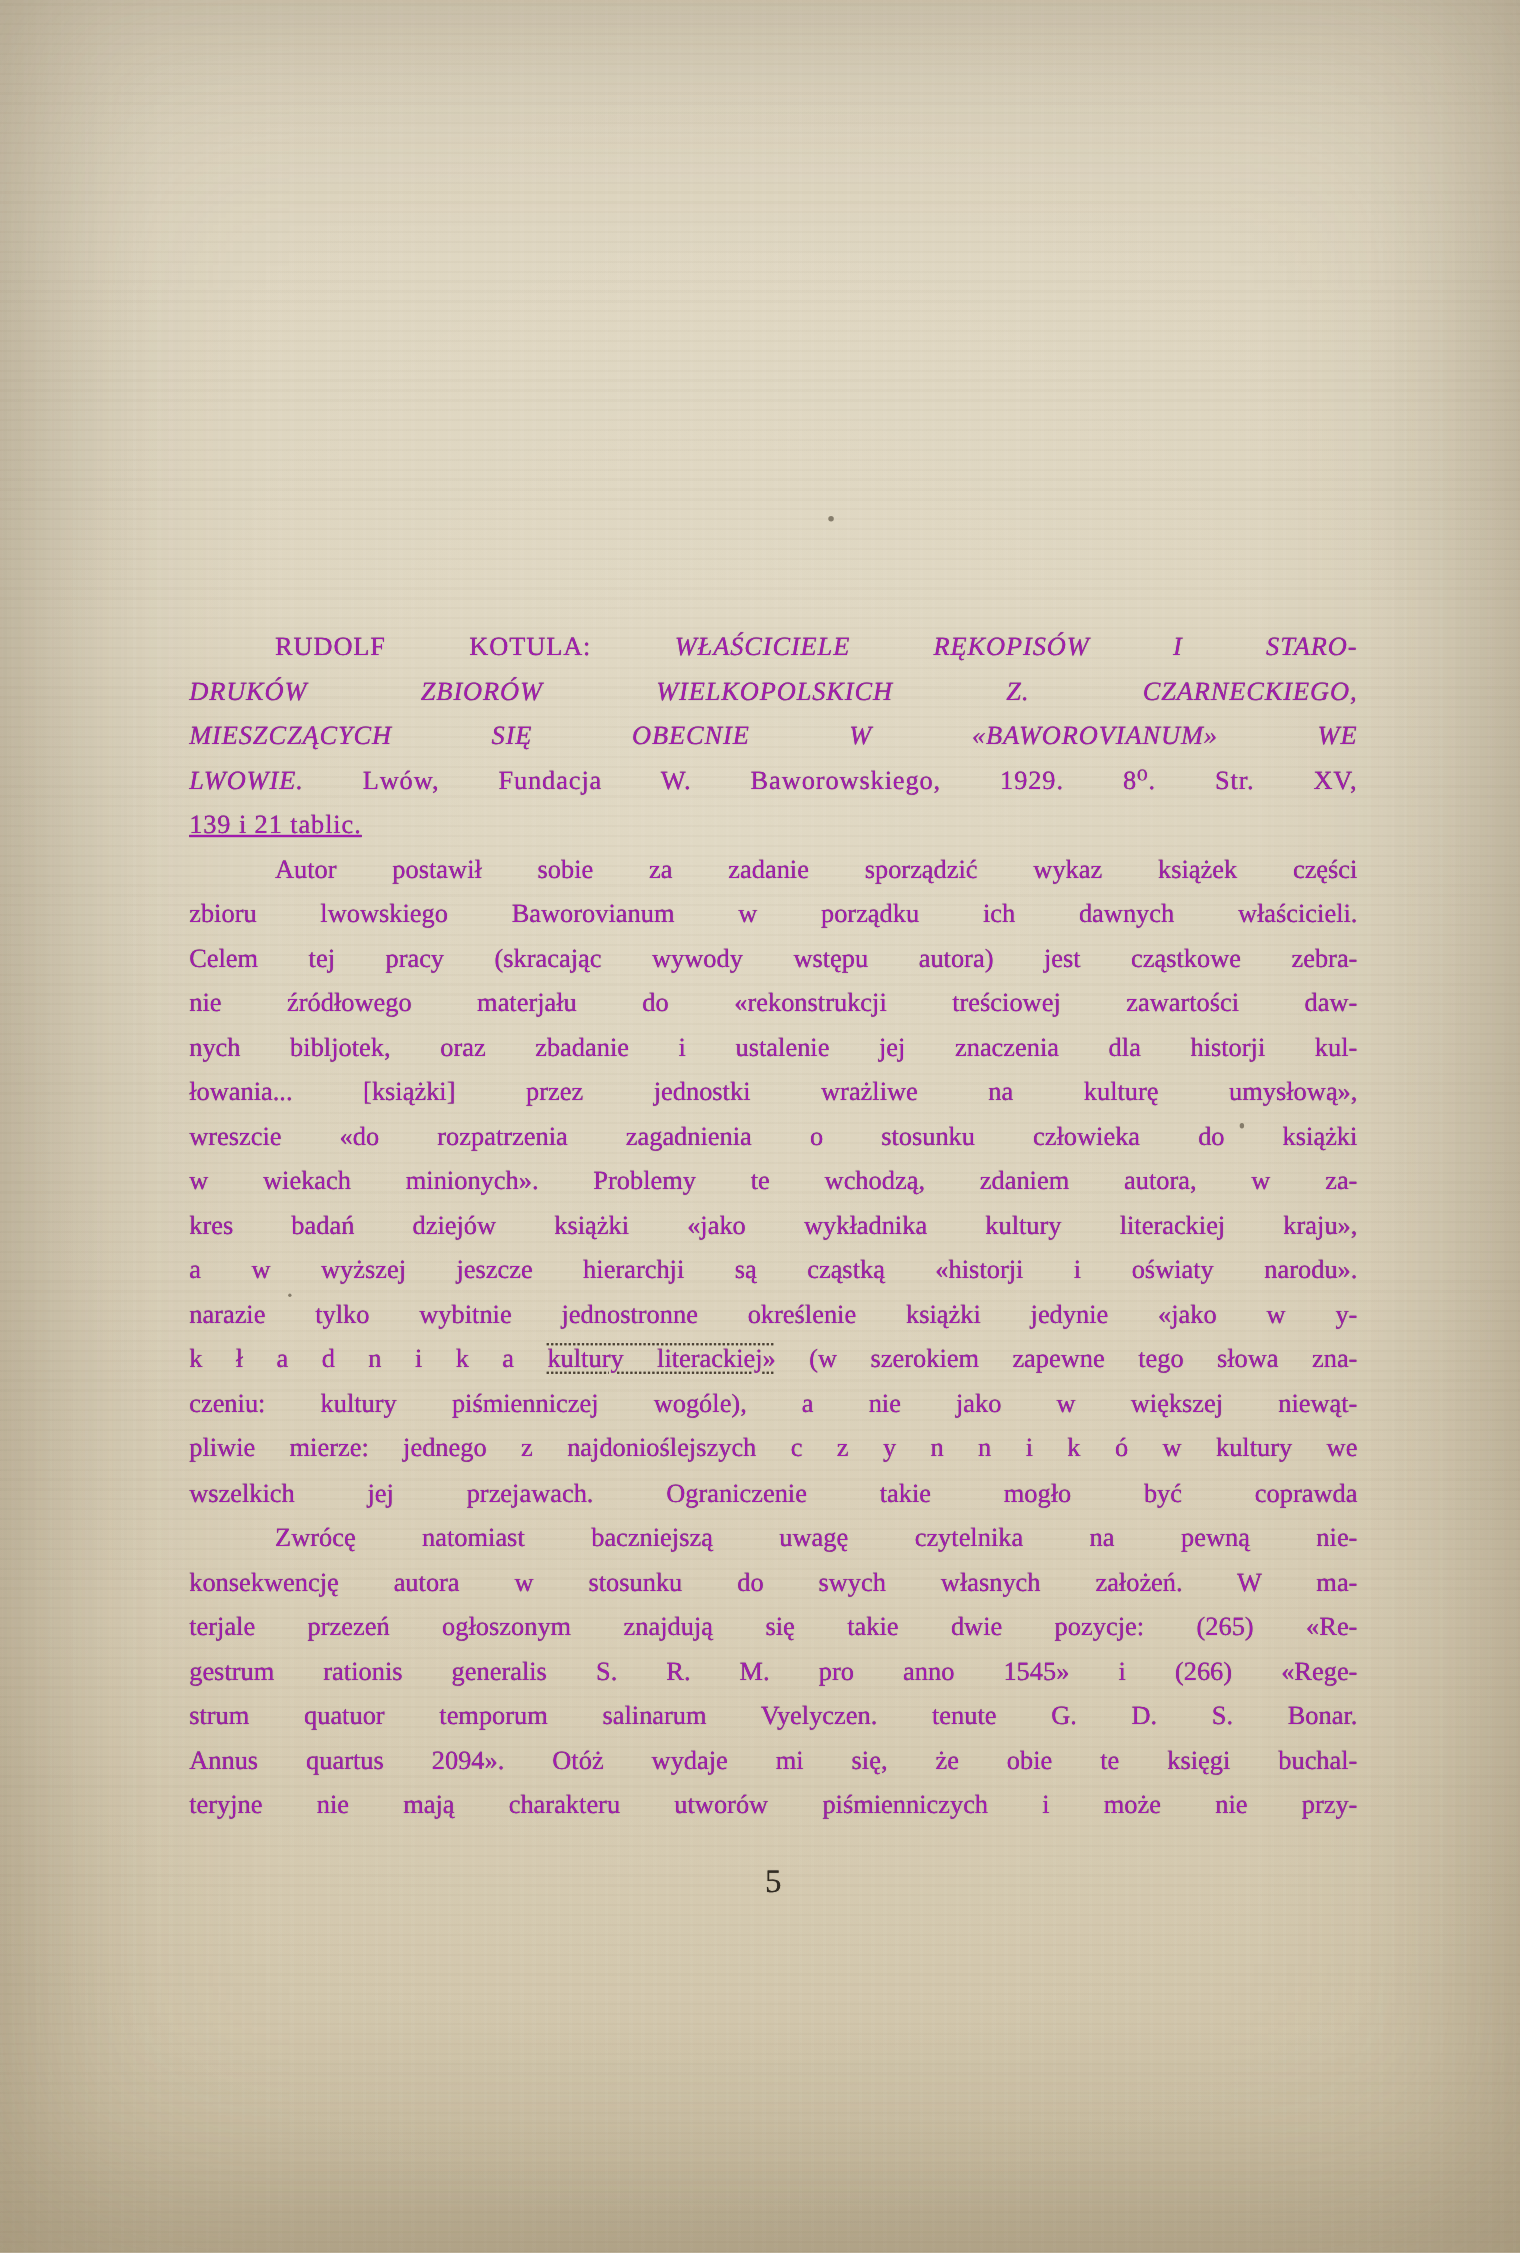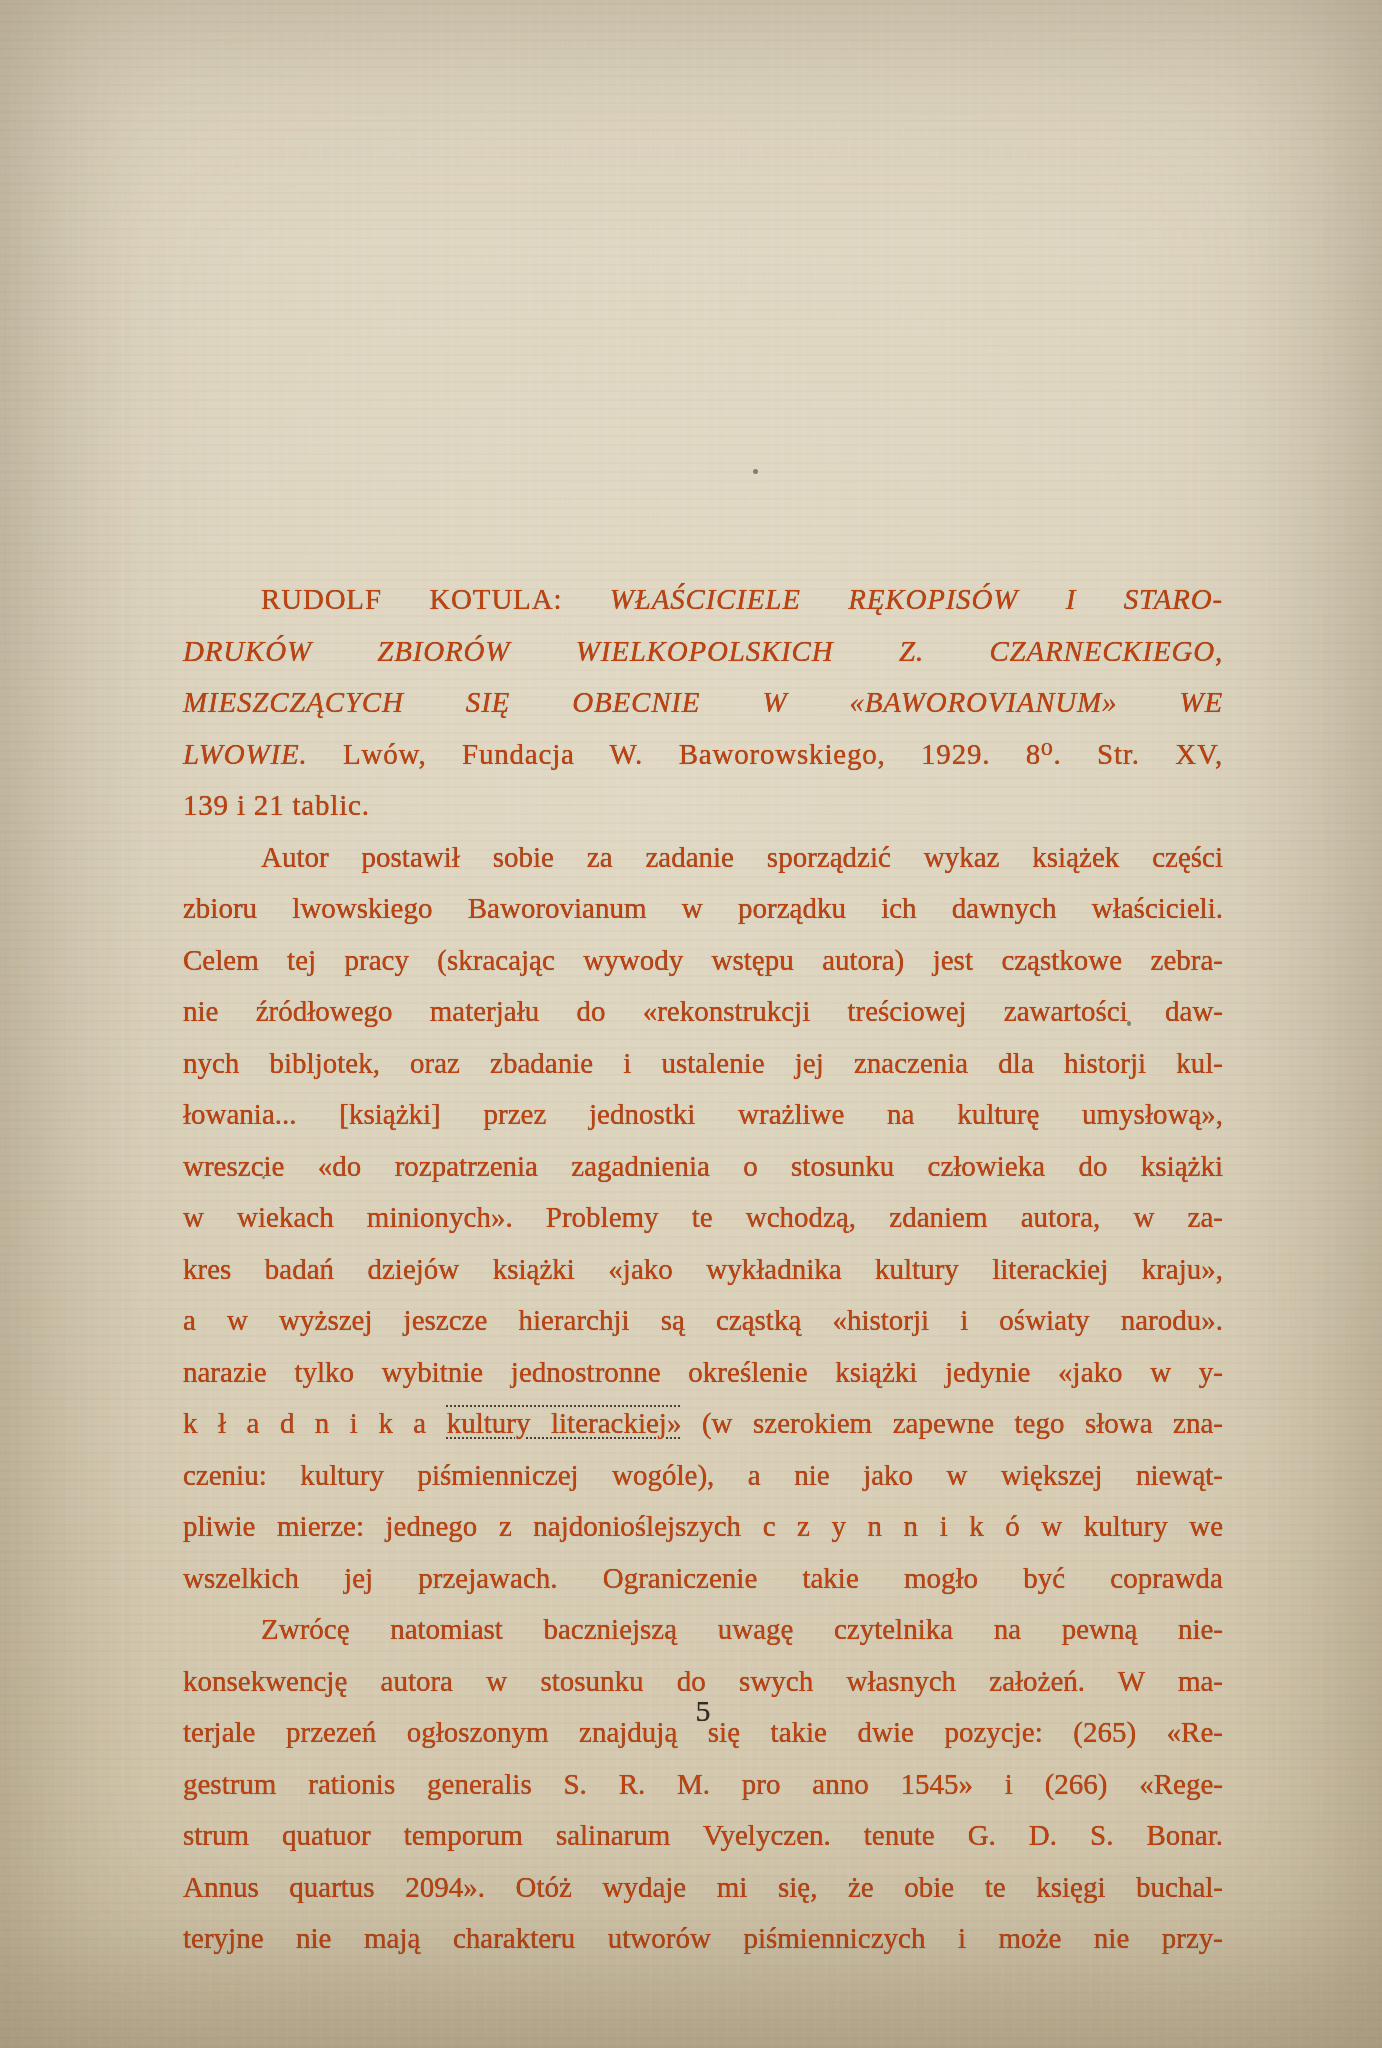--- a/index.html
+++ b/index.html
@@ -28,30 +28,30 @@
   .speck { position: absolute; border-radius: 50%; background: rgba(62,52,38,0.55); filter: blur(0.5px); }
   .speck.s1 { left: 753px; top: 469px; width: 5px; height: 5px; }
   .speck.s2 { left: 1127px; top: 1021px; width: 4px; height: 5px; }
   .speck.s3 { left: 262px; top: 1176px; width: 3px; height: 3px; }
 
   .textblock {
     position: absolute;
     left: 168px; top: 566px; width: 1070px;
   }
   .ln {
-    margin: 15px;
-    font-size: 29px;
+    margin: 4px;
+    font-size: 24px;
     line-height: 36.5px;
     text-align: justify;
     text-align-last: justify;
     white-space: normal;
-    color: #c2410c;
+    color: #a21caf;
     text-shadow: 0 0 0.7px rgba(50,44,35,0.85);
   }
-  .ln.short { text-align-last: left; }
+  .ln.short { text-align-last: left; text-decoration: underline; }
   .ln.ind  { padding-left: 78px; }
   .tt { letter-spacing: 0.8px; }
   .it { font-style: italic; }
   .dotted {
     text-decoration-line: underline overline;
     text-decoration-style: dotted;
     text-decoration-color: rgba(72,62,46,0.55);
     text-decoration-thickness: 2px;
     text-underline-offset: 4px;
   }

